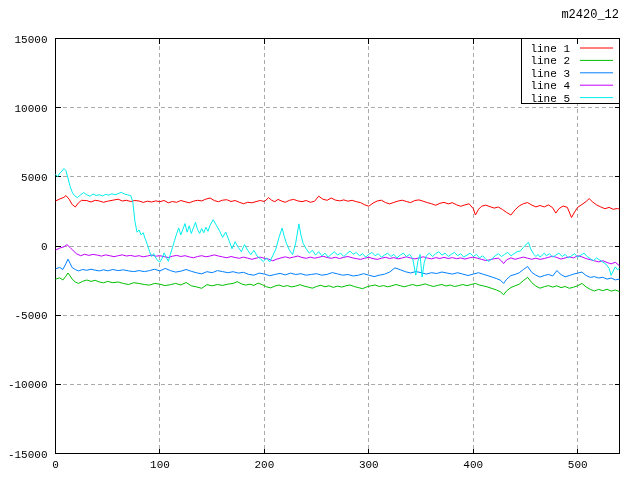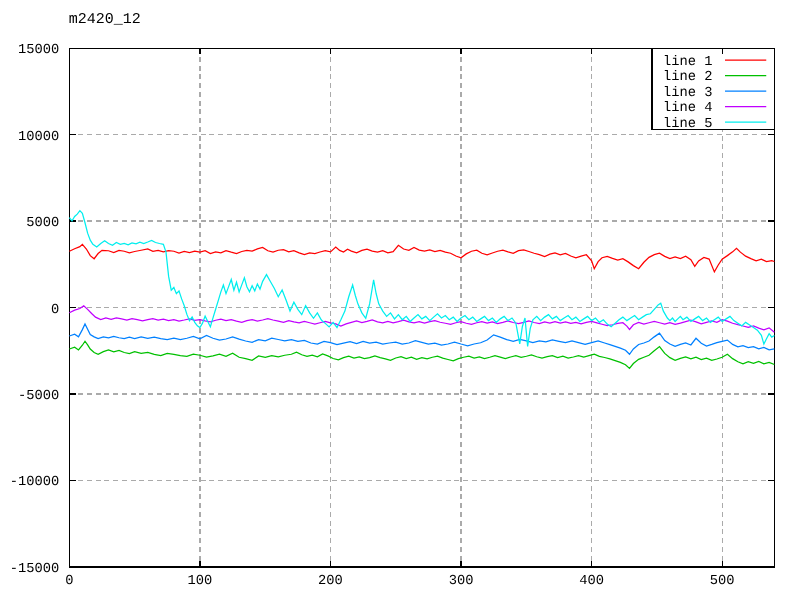--- a/index.html
+++ b/index.html
@@ -1,18 +1,18 @@
 <!DOCTYPE html>
 <html><head>
 <meta charset="utf-8">
 <style>
   html,body{margin:0;padding:0;background:#fff;}
   .screen{position:relative;width:640px;height:480px;background:#fff;
           font-family:"Liberation Mono","DejaVu Sans Mono",monospace;color:#000;overflow:hidden;}
-  .chart-title{position:absolute;top:8px;left:55px;width:564px;text-align:left;
+  .chart-title{position:absolute;top:8px;left:55px;width:564px;text-align:right;
                font-size:12px;letter-spacing:0px;}
   svg{position:absolute;top:0;left:0;}
   svg text{font-family:"Liberation Mono","DejaVu Sans Mono",monospace;font-size:11px;fill:#000;}
   .grid{stroke:#aaaaaa;stroke-width:1;stroke-dasharray:4,3;shape-rendering:crispEdges;}
   .tick{stroke:#000;stroke-width:1;shape-rendering:crispEdges;}
   .border{fill:none;stroke:#000;stroke-width:1;shape-rendering:crispEdges;}
   .series{fill:none;stroke-width:1;}
   .legendbox{fill:#ffffff;stroke:#000;stroke-width:1;shape-rendering:crispEdges;}
   .swatch{stroke-width:1;}
 </style>

